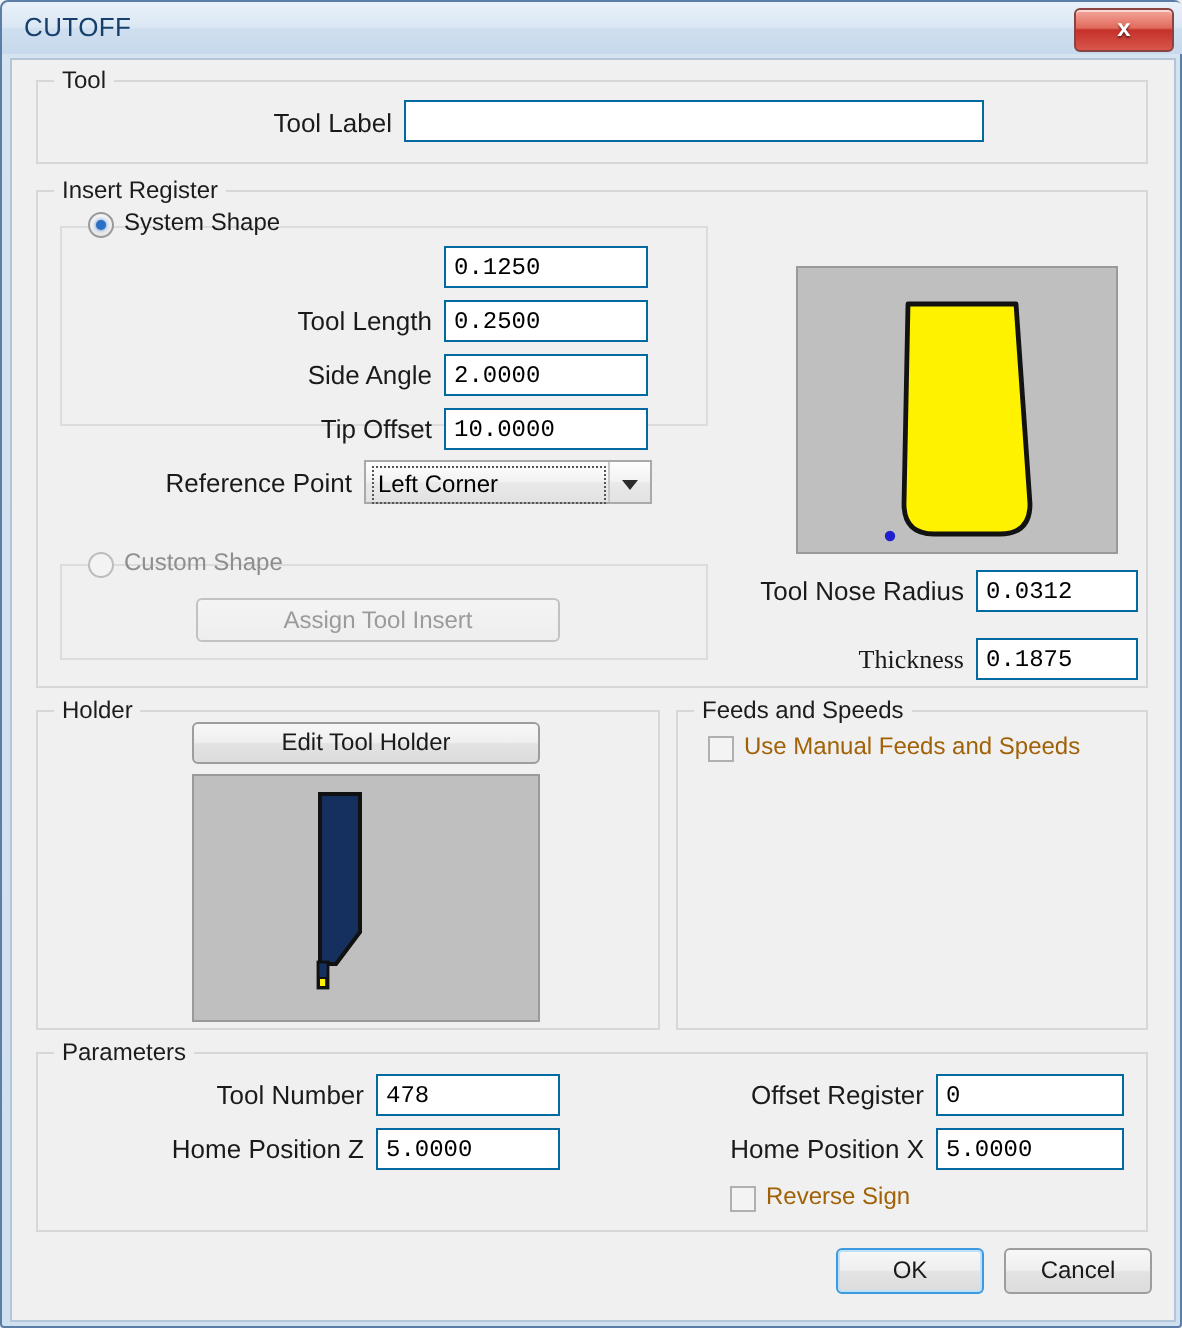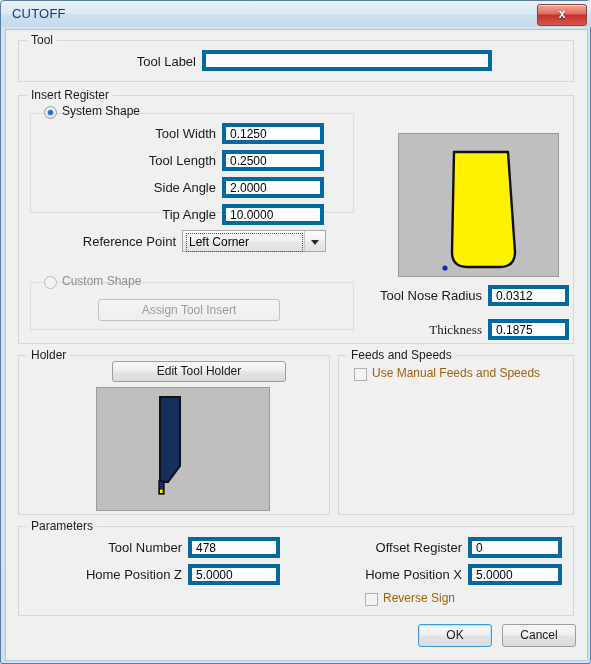--- a/index.html
+++ b/index.html
@@ -60,23 +60,23 @@
   }
   .lbl{
     position:absolute;
     font-size:13px;color:#1a1a1a;
     white-space:nowrap;
     text-align:right;
   }
   .field{
     position:absolute;
     box-sizing:border-box;
-    border:4px solid #0369a1;
+    border:1px solid #0369a1;
     background:#fff;
-    font-family:Liberation Sans, sans-serif;
+    font-family:Liberation Mono, monospace;
     font-size:12px;
     color:#000;
     padding:0 4px;
     line-height:19px;
     height:21px;
     outline:none;
   }
   .combo{
     position:absolute;
     box-sizing:border-box;
@@ -164,30 +164,29 @@
     <input class="field" style="left: 196px; top: 20px; width: 290px;" value="">
 
     <div class="group" style="left:12px;top:65px;width:556px;height:249px;">
       <div class="glabel">Insert Register</div>
     </div>
 
     <div class="subgroup" style="left:24px;top:83px;width:324px;height:100px;"></div>
     <div class="radio on" style="left:38px;top:76px;"></div>
     <div class="radio-label" style="left:56px;top:74px;">System Shape</div>
 
-    <div class="lbl" style="left:60px;top:96px;width:150px;">Tool Width</div>
     <input class="field" style="left: 216px; top: 93px; width: 102px;" value="0.1250">
 
     <div class="lbl" style="left:60px;top:123px;width:150px;">Tool Length</div>
     <input class="field" style="left: 216px; top: 120px; width: 102px;" value="0.2500">
 
     <div class="lbl" style="left:60px;top:150px;width:150px;">Side Angle</div>
     <input class="field" style="left: 216px; top: 147px; width: 102px;" value="2.0000">
 
-    <div class="lbl" style="left:60px;top:177px;width:150px;">Tip Angle</div>
+    <div class="lbl" style="left:60px;top:177px;width:150px;">Tip Offset</div>
     <input class="field" style="left: 216px; top: 174px; width: 102px;" value="10.0000">
 
     <div class="lbl" style="left:50px;top:204px;width:120px;">Reference Point</div>
     <div class="combo" style="left:176px;top:200px;width:144px;">
       <div class="ctext">Left Corner</div>
       <div class="carrow"></div>
     </div>
 
     <div class="subgroup" style="left:24px;top:252px;width:324px;height:48px;"></div>
     <div class="radio off" style="left:38px;top:246px;"></div>
@@ -203,21 +202,21 @@
 
     <div class="lbl" style="left:368px;top:258px;width:108px;">Tool Nose Radius</div>
     <input class="field" style="left: 482px; top: 255px; width: 81px;" value="0.0312">
 
     <div class="lbl" style="left:368px;top:292px;width:108px;font-family:Liberation Serif, serif;">Thickness</div>
     <input class="field" style="left: 482px; top: 289px; width: 81px;" value="0.1875">
 
     <div class="group" style="left:12px;top:325px;width:312px;height:160px;">
       <div class="glabel">Holder</div>
     </div>
-    <div class="btn" style="left:90px;top:331px;width:174px;height:21px;line-height:19px;margin-left:16px;">Edit Tool Holder</div>
+    <div class="btn" style="left:90px;top:331px;width:174px;height:21px;line-height:19px;">Edit Tool Holder</div>
     <div class="preview" style="left:90px;top:357px;width:174px;height:124px;">
       <svg width="172" height="122" viewBox="0 0 172 122">
         <path d="M 63 9 L 83 9 L 83 78 L 71 94 L 63 94 Z" fill="#15305E" stroke="#111111" stroke-width="2"></path>
         <rect x="62" y="93" width="5" height="13" fill="#15305E" stroke="#111111" stroke-width="1.4"></rect>
         <rect x="62.5" y="101" width="3.6" height="4.5" fill="#FFF200" stroke="#111111" stroke-width="1"></rect>
       </svg>
     </div>
 
     <div class="group" style="left:332px;top:325px;width:236px;height:160px;text-decoration:underline;">
       <div class="glabel">Feeds and Speeds</div>

